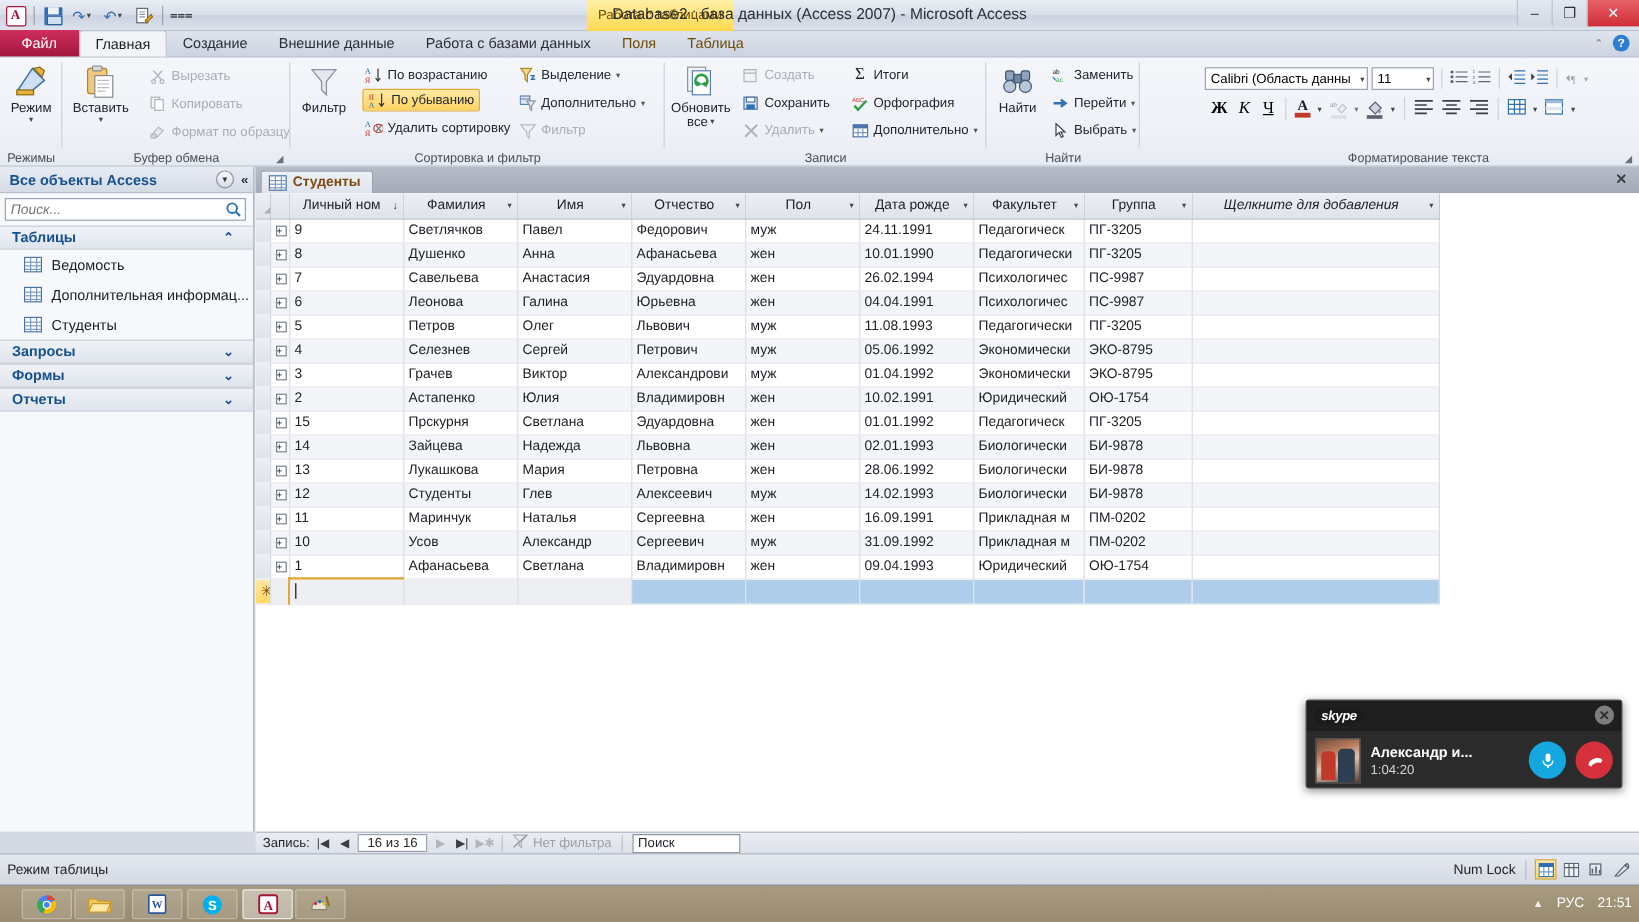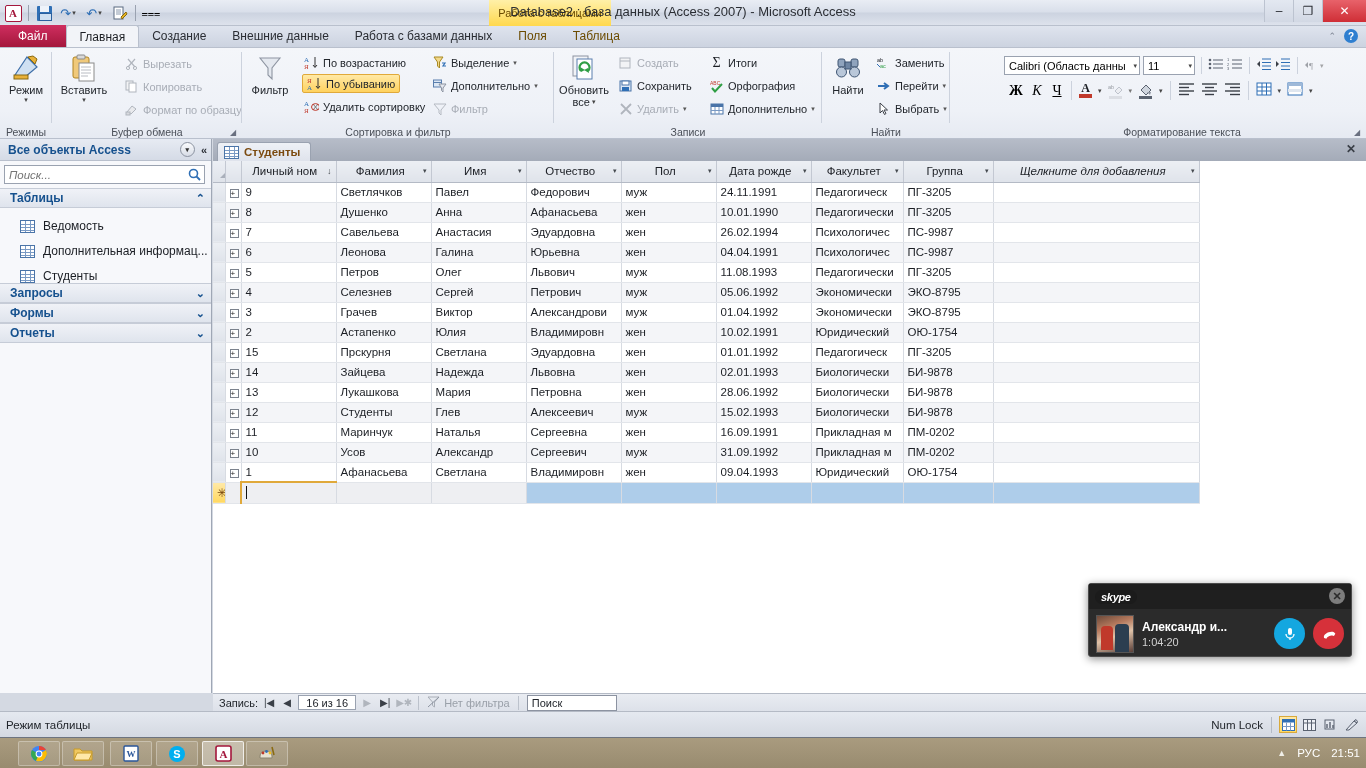--- a/index.html
+++ b/index.html
@@ -132,29 +132,29 @@
   }
   .dblchev { font-size:11px; color:#2b2f36; margin-left:6px; cursor:pointer; }
   #navsearch { padding:4px 6px 4px 4px; position:relative; }
   #navsearch input {
     width:100%; height:19px; border:1px solid #9aa2b0; background:#fff;
     font-size:11.5px; font-style:italic; color:#7a7f88; padding:0 20px 0 4px;
     font-family:"Liberation Sans",sans-serif;
   }
   .srch-ico { position:absolute; right:10px; top:7px; color:#2f6fb5; font-size:12px; }
   .navgroup {
-    height:20px; display:flex; align-items:center; padding:0 6px 0 10px;
+    height:20px; display:flex; align-items:center; padding:0 16px 0 10px;
     background:linear-gradient(180deg,#f0f2f7,#dfe4ed);
     border-top:1px solid #c6ccd7; border-bottom:1px solid #c6ccd7;
     font-size:12px; font-weight:bold; color:#16518e; cursor:pointer;
   }
   .navgroup .sp { flex:1; }
   .navgroup .chev { font-size:11px; color:#16518e; }
   .navitem {
-    height:25px; display:flex; align-items:flex-end; gap:8px; padding-left:20px;
+    height:25px; display:flex; align-items:center; gap:8px; padding-left:20px;
     font-size:12px; color:#1b1e24; cursor:pointer;
   }
   .tbl-ico {
     width:15px;height:13px;background:#fff;border:1px solid #4a74a8;flex:none;position:relative;
   }
   .tbl-ico::before{content:"";position:absolute;left:0;right:0;top:3px;height:1px;background:#7a9ac4;
     box-shadow:0 3px 0 #7a9ac4, 0 6px 0 #7a9ac4;}
   .tbl-ico::after{content:"";position:absolute;top:0;bottom:0;left:4px;width:1px;background:#7a9ac4;
     box-shadow:5px 0 0 #7a9ac4;}
 
@@ -1061,21 +1061,21 @@
               <td></td>
             </tr>
             <tr class="alt">
               <td class="sel"></td>
               <td class="exp"><span class="plusbox">+</span></td>
               <td>12</td>
               <td>Студенты</td>
               <td>Глев</td>
               <td>Алексеевич</td>
               <td>муж</td>
-              <td class="num">15.02.1993</td>
+              <td class="num">14.02.1993</td>
               <td>Биологически</td>
               <td>БИ-9878</td>
               <td></td>
             </tr>
             <tr>
               <td class="sel"></td>
               <td class="exp"><span class="plusbox">+</span></td>
               <td>11</td>
               <td>Маринчук</td>
               <td>Наталья</td>

